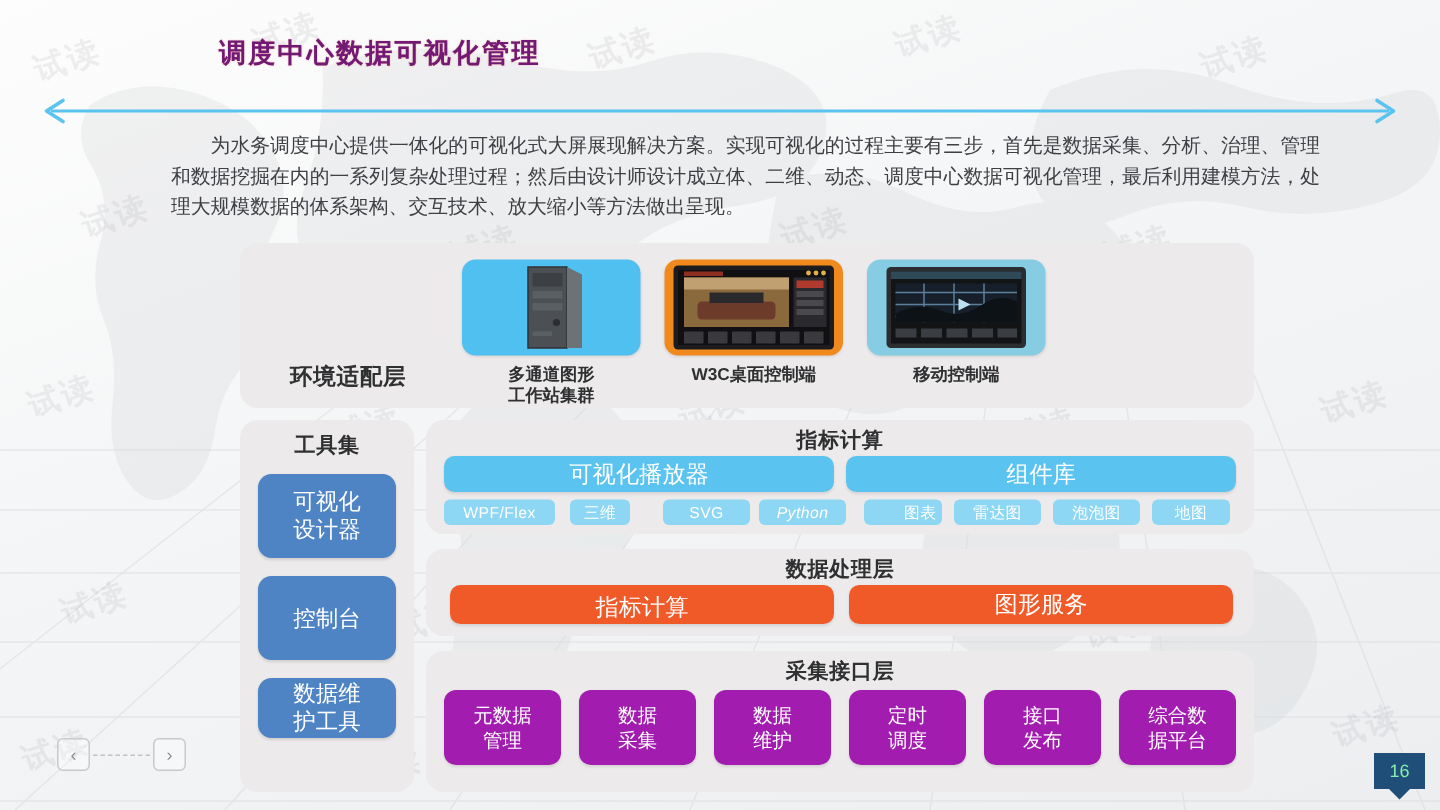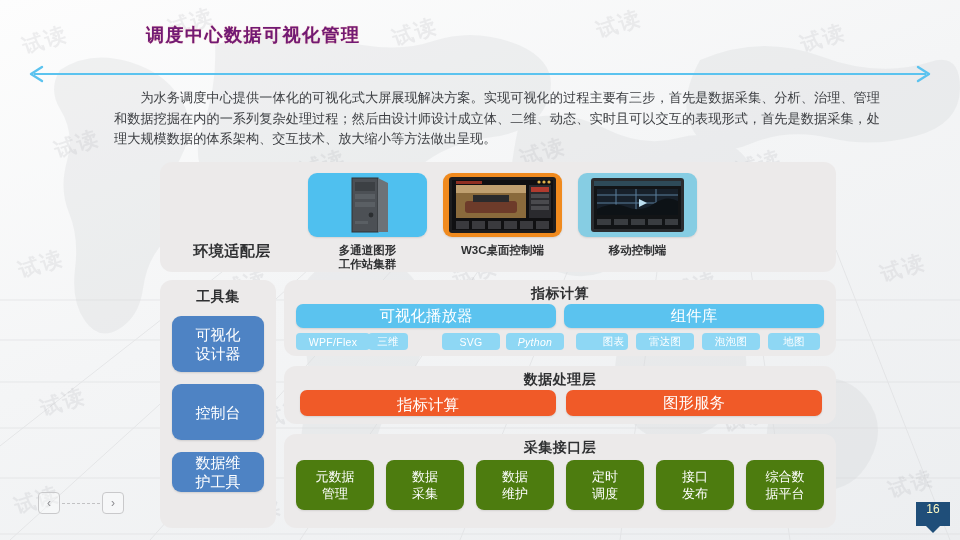--- a/index.html
+++ b/index.html
@@ -104,21 +104,21 @@
 
   .chip {
     position: absolute; height: 17px; border-radius: 4px;
     background: #8ed7f4; color: #fff;
     display: flex; align-items: center; justify-content: center;
     font-size: 10.5px; letter-spacing: .3px;
   }
 
   .gcard {
     position: absolute; top: 26px; height: 50px; width: 78px;
-    background: #4d7c0f; border-radius: 8px;
+    background: #a21caf; border-radius: 8px;
     color: #fff; font-size: 13px; line-height: 17px;
     display: flex; align-items: center; justify-content: center;
     text-align: center;
     box-shadow: 0 1px 2px rgba(0,0,0,.10);
   }
 
   
   #nav { position: absolute; left: 38px; top: 492px; width: 86px; height: 26px; }
   .nav-btn {
     position: absolute; top: 0; width: 22px; height: 22px;
@@ -131,22 +131,22 @@
   #nav-next { right: 0; }
   #nav-dash {
     position: absolute; left: 24px; top: 11px; width: 38px;
     border-top: 1px dashed #c2c2c4;
   }
 
   
   #page-badge {
     position: absolute; right: 10px; bottom: 14px;
     width: 34px; height: 24px; background: #1f4e79;
-    color: #fef9c3; font-size: 12px;
-    display: flex; align-items: flex-start; justify-content: center;
+    color: #86efac; font-size: 12px;
+    display: flex; align-items: center; justify-content: center;
   }
   #page-badge::after {
     content: ""; position: absolute; left: 50%; bottom: -7px;
     transform: translateX(-50%);
     border-left: 7px solid transparent; border-right: 7px solid transparent;
     border-top: 7px solid #1f4e79;
   }
 </style>
 </head>
 <body>
@@ -211,21 +211,21 @@
 <div id="title-wrap">
   <div id="page-title">调度中心数据可视化管理</div>
 </div>
 
 <svg id="arrow-rule" viewBox="0 0 916 20">
   <line x1="12" y1="10" x2="904" y2="10" stroke="#5bc3ef" stroke-width="2"></line>
   <polyline points="20,3 9,10 20,17" fill="none" stroke="#5bc3ef" stroke-width="2.4" stroke-linecap="round" stroke-linejoin="round"></polyline>
   <polyline points="896,3 907,10 896,17" fill="none" stroke="#5bc3ef" stroke-width="2.4" stroke-linecap="round" stroke-linejoin="round"></polyline>
 </svg>
 
-<p id="intro">为水务调度中心提供一体化的可视化式大屏展现解决方案。实现可视化的过程主要有三步，首先是数据采集、分析、治理、管理和数据挖掘在内的一系列复杂处理过程；然后由设计师设计成立体、二维、动态、实时且可以交互的表现形式，首先是数据采集，处理大规模数据的体系架构、交互技术、放大缩小等方法做出呈现。</p>
+<p id="intro">为水务调度中心提供一体化的可视化式大屏展现解决方案。实现可视化的过程主要有三步，首先是数据采集、分析、治理、管理和数据挖掘在内的一系列复杂处理过程；然后由设计师设计成立体、二维、动态、调度中心数据可视化管理，最后利用建模方法，处理大规模数据的体系架构、交互技术、放大缩小等方法做出呈现。</p>
 
 <div id="env-panel" class="panel">
   <div id="env-label">环境适配层</div>
 
   <div class="env-card" style="left:148px;">
     <div class="env-thumb" style="background:#4fc0ef;">
       <svg viewBox="0 0 119 64" width="119" height="64" preserveAspectRatio="none">
         <rect x="44" y="5" width="26" height="54" fill="#4c5055"></rect>
         <rect x="44" y="5" width="26" height="54" fill="none" stroke="#2f3236" stroke-width="1"></rect>
         <polygon points="70,5 80,10 80,59 70,59" fill="#6d7277"></polygon>
@@ -329,21 +329,21 @@
   <div class="bar blue" style="left:12px;  top:24px; width:260px; height:24px;">
     <span>可视化播放器</span>
   </div>
   <div class="bar blue" style="left:280px; top:24px; width:260px; height:24px;">
     <span>组件库</span>
   </div>
 
   <div class="chip" style="left:12px;  top:53px; width:74px;">
       <span>WPF/Flex</span>
     </div>
-  <div class="chip" style="left:84px;  top:53px; width:40px;">
+  <div class="chip" style="left:96px;  top:53px; width:40px;">
       <span>三维</span>
     </div>
   <div class="chip" style="left:158px; top:53px; width:58px;">
       <span>SVG</span>
     </div>
   <div class="chip" style="left:222px; top:53px; width:58px;font-style:italic;">
       <span>Python</span>
     </div>
 
   <div class="chip" style="left:292px; top:53px; width:52px;padding-left:23px;">

